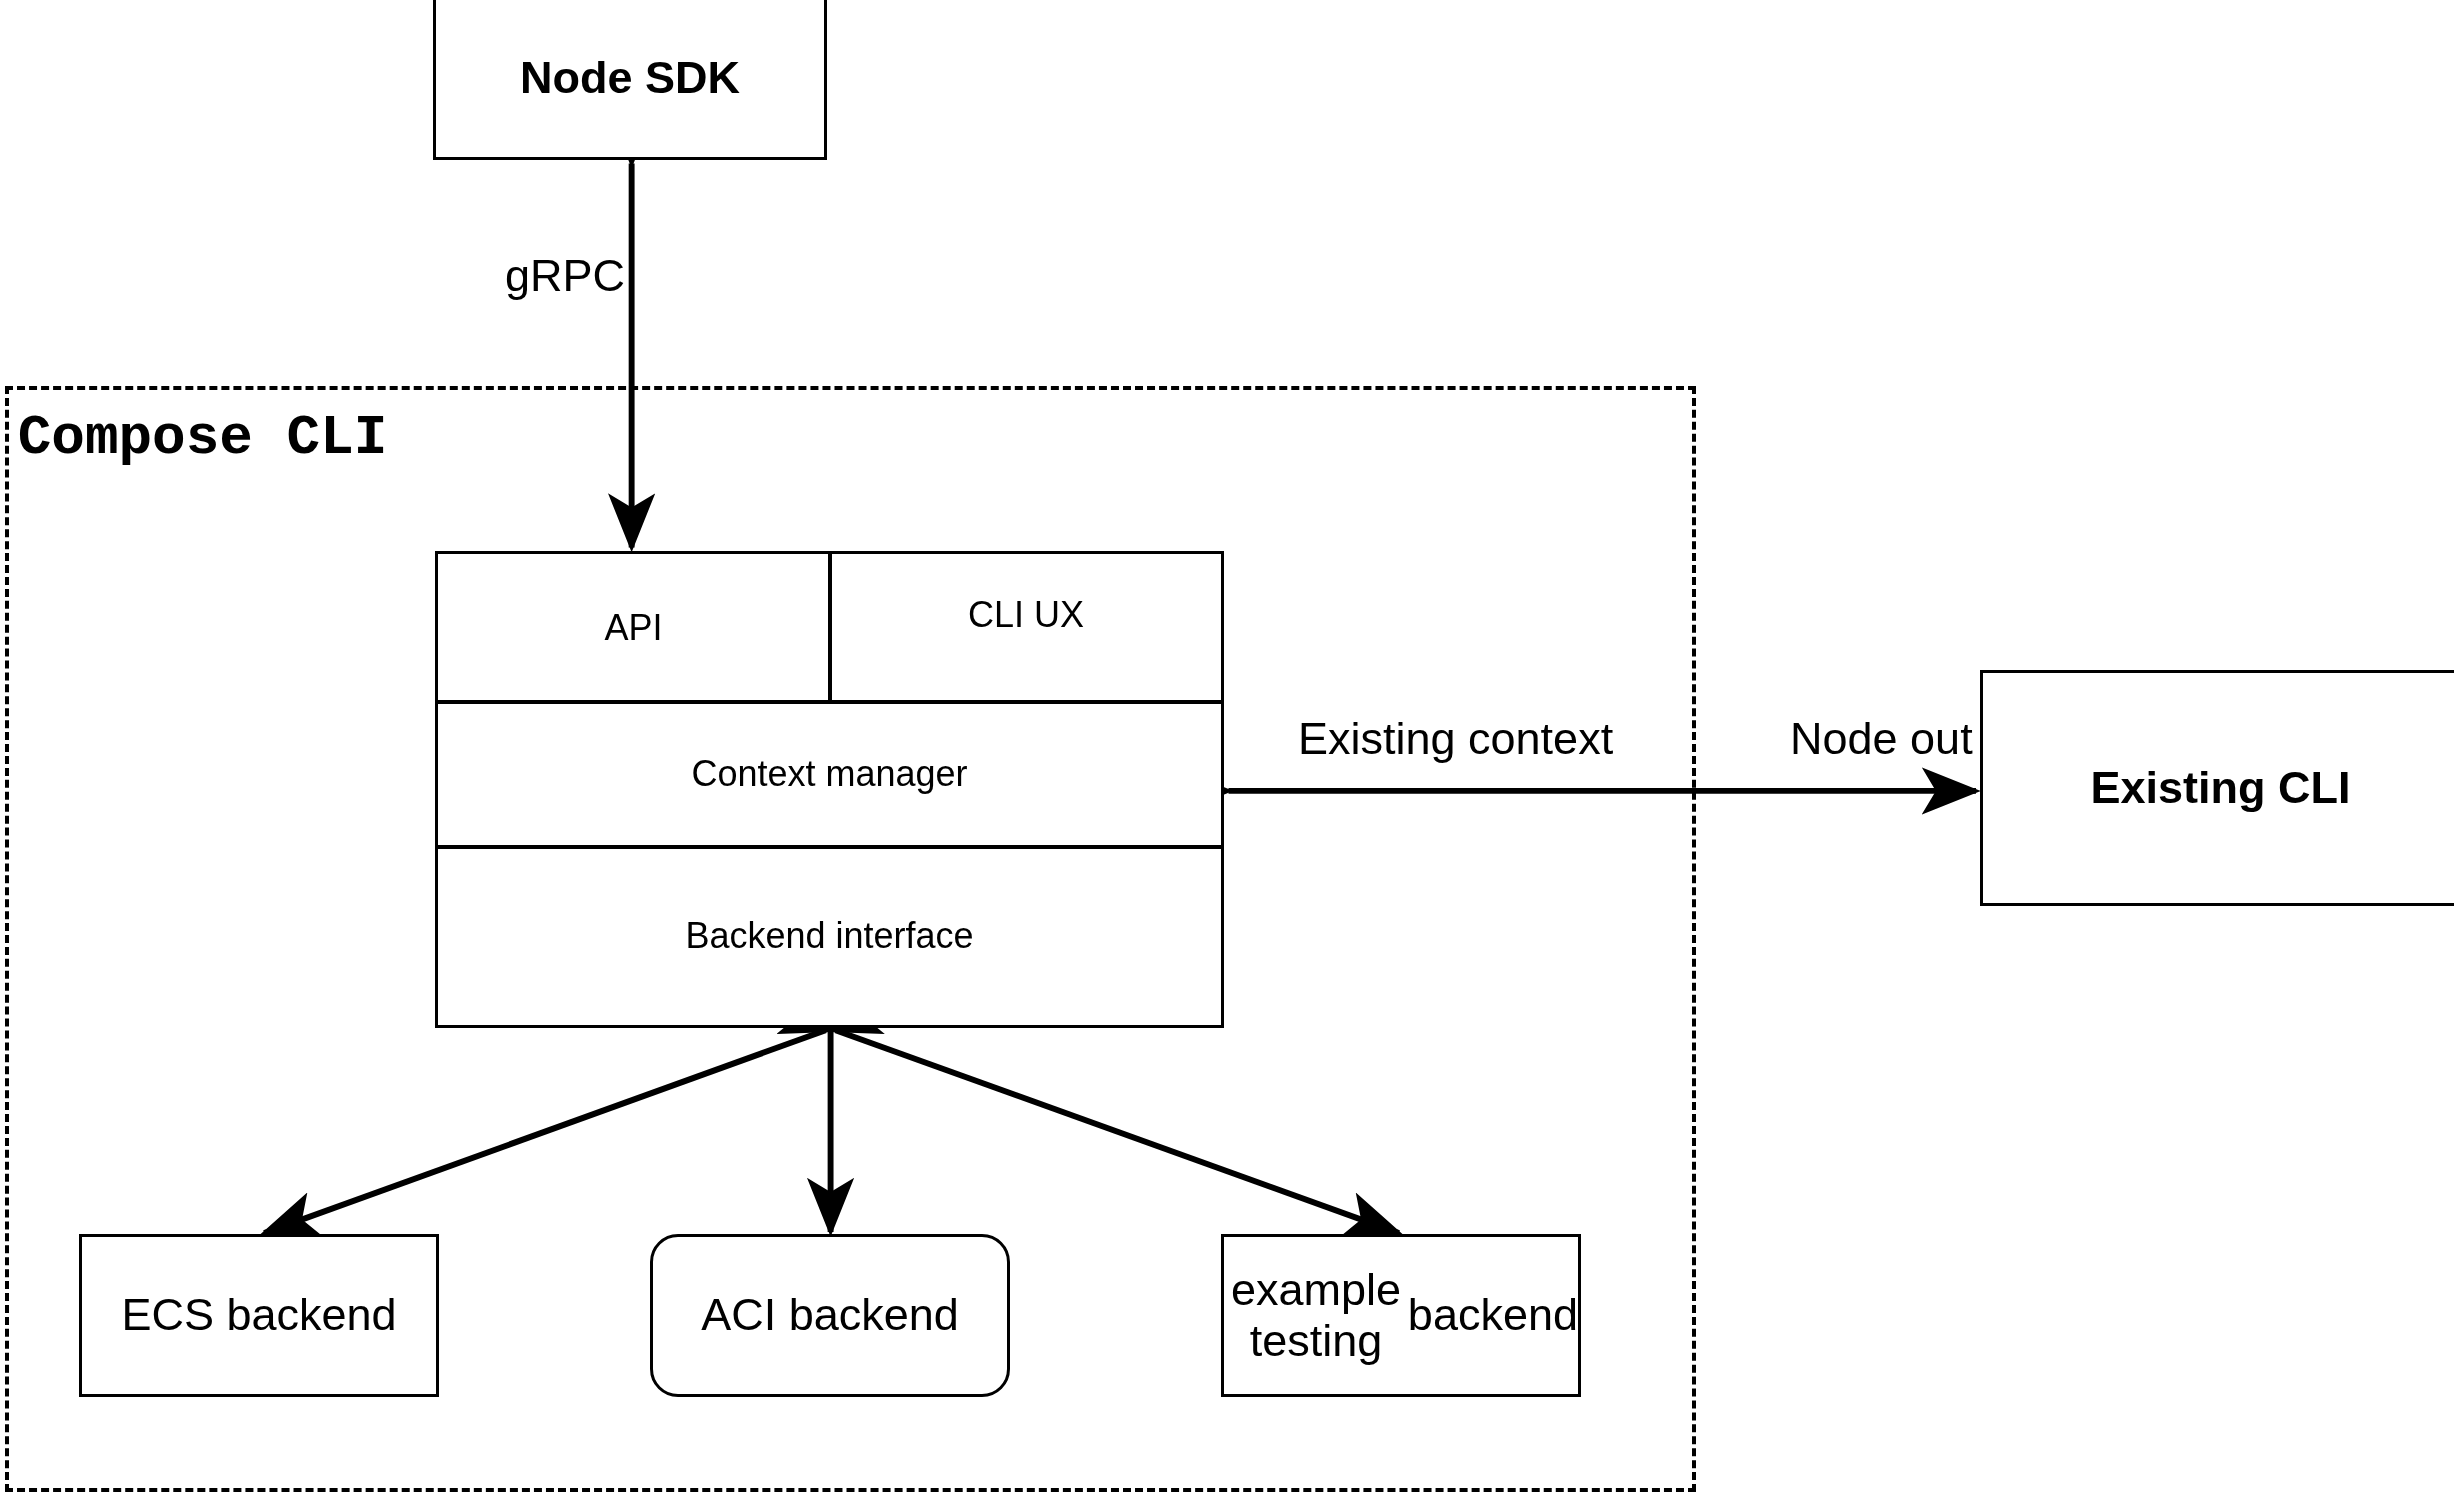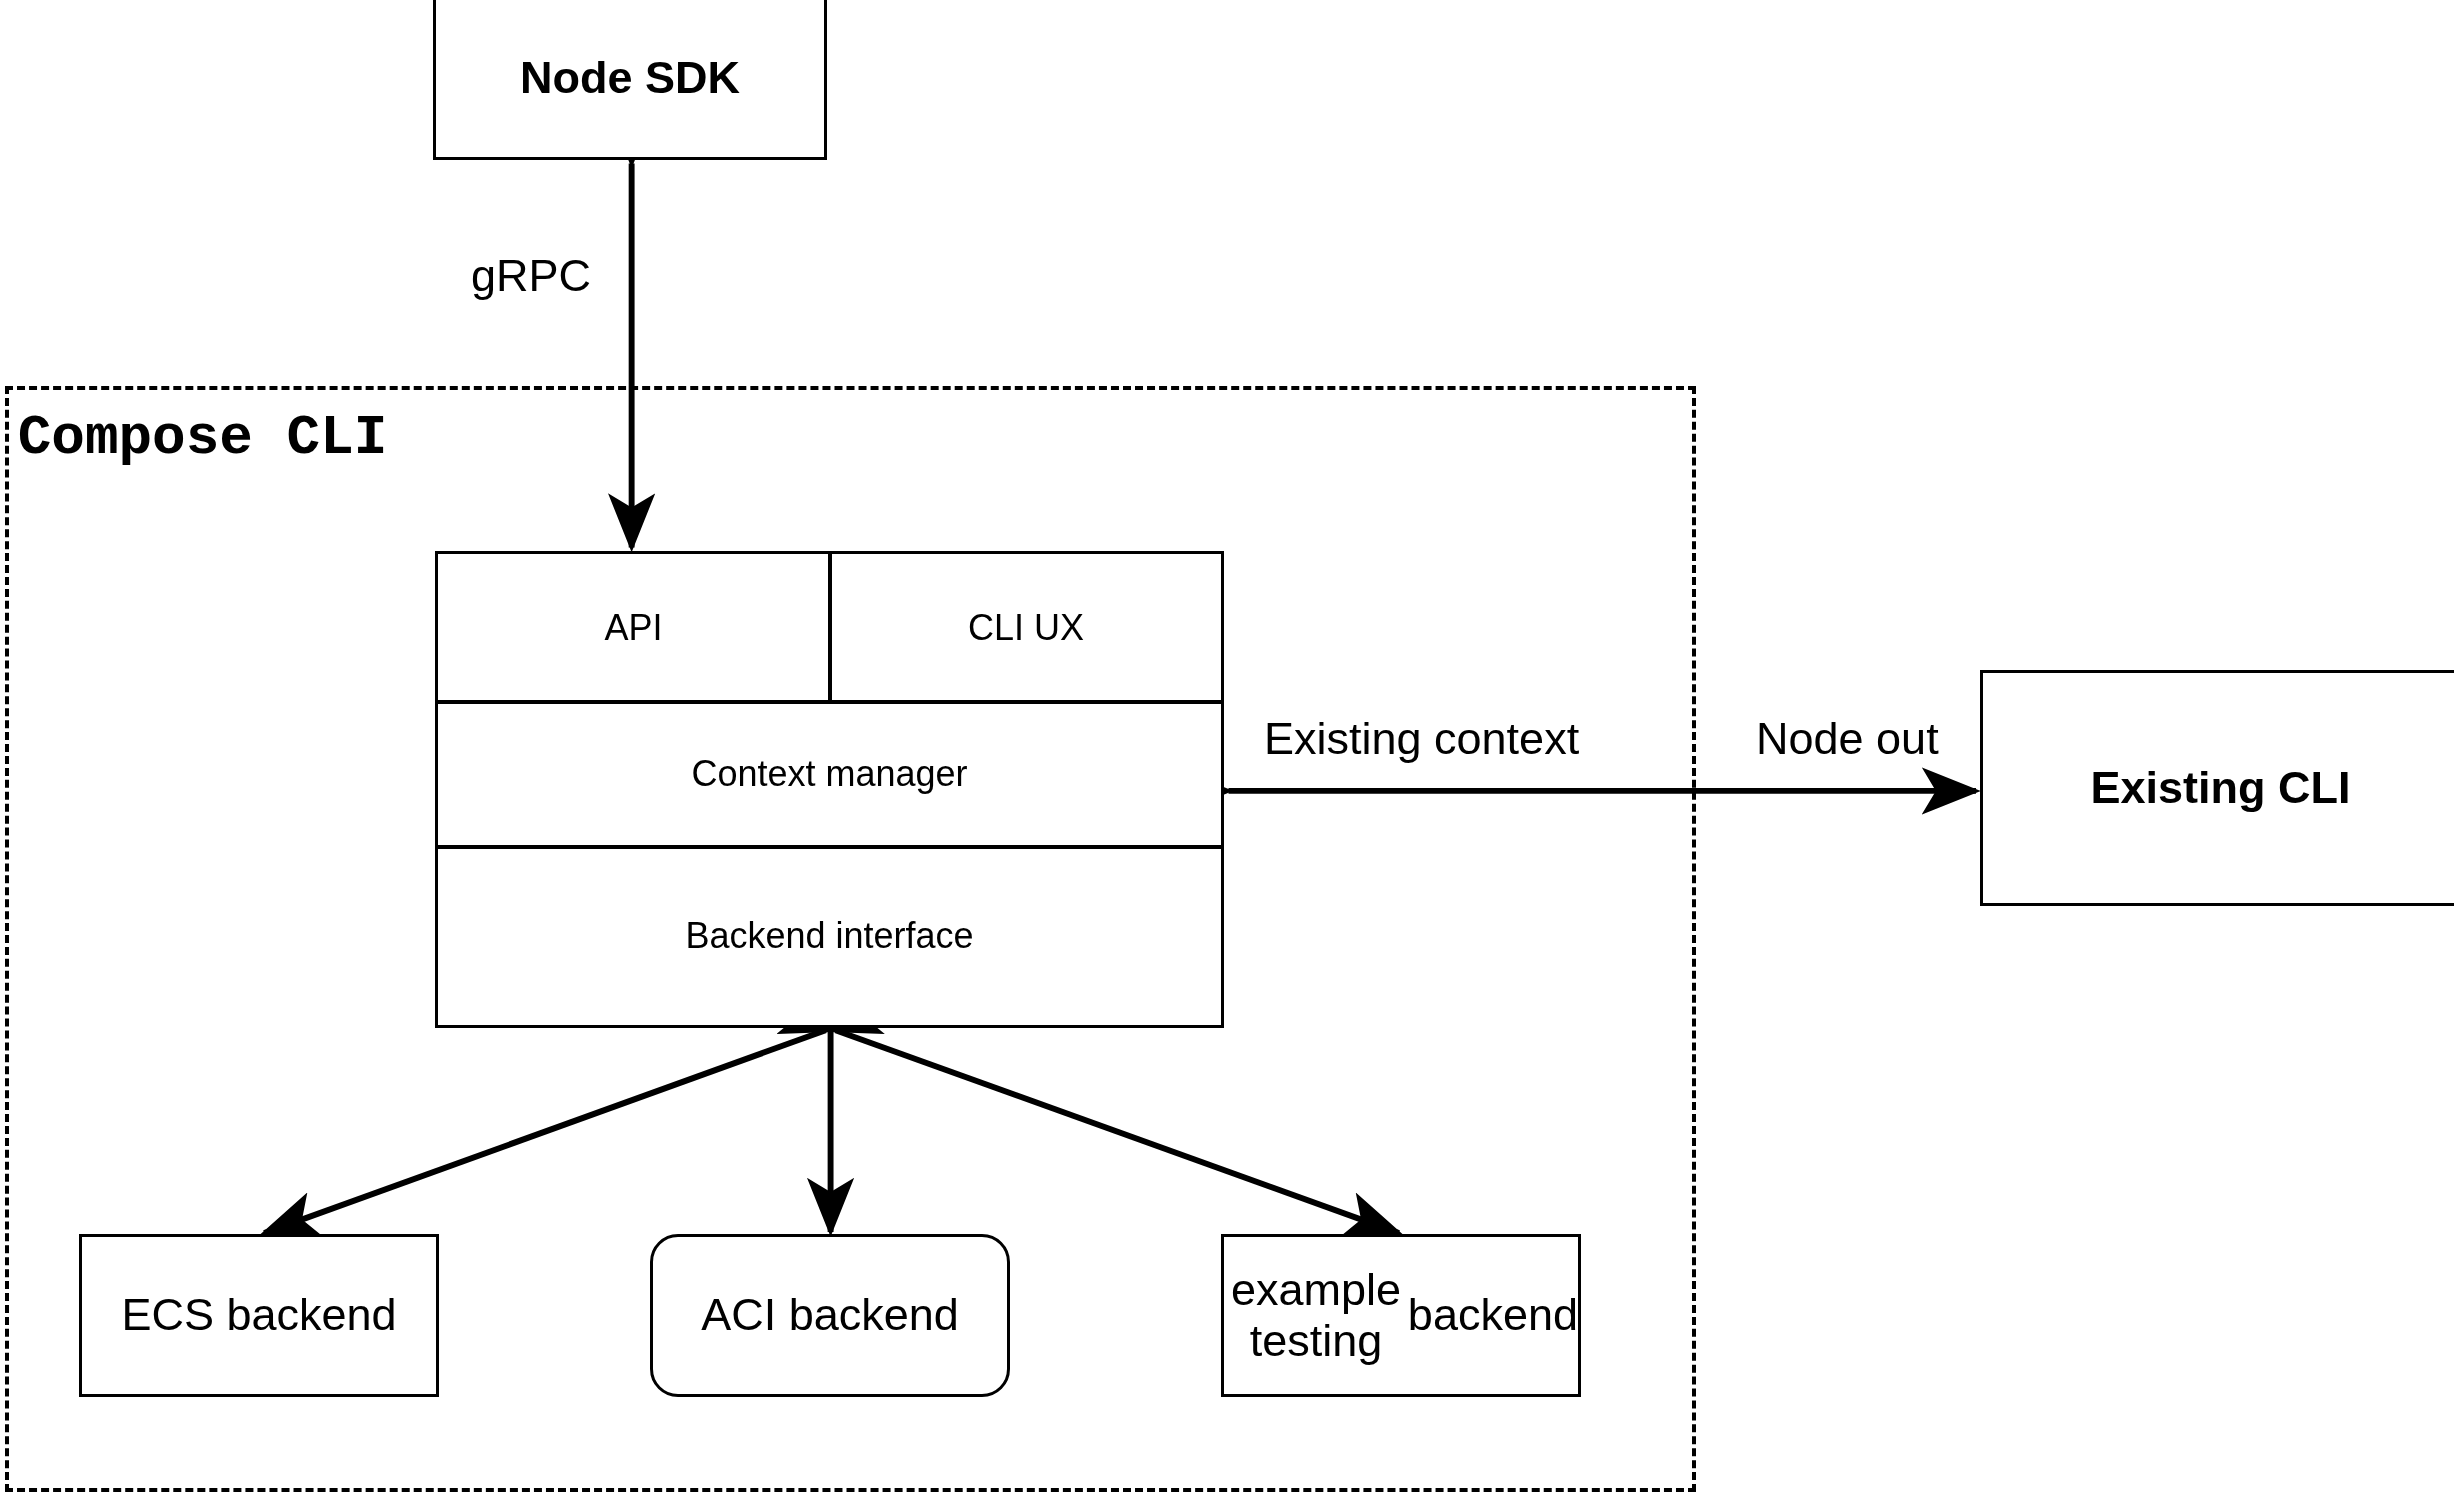--- a/index.html
+++ b/index.html
@@ -76,20 +76,21 @@
     font-weight: 700;
     white-space: nowrap;
     font-family: Liberation Mono, monospace;
   }
   .edge-label {
     position: absolute;
     color: #000000;
     font-size: 45px;
     font-weight: 400;
     white-space: nowrap;
+    margin-left: 34px;
   }
 </style>
 </head>
 <body>
 
 <div id="canvas">
 
   <div class="group-box" style="left:4.9px; top:386px; width:1691px; height:1106px;"></div>
   <div class="group-label" style="left:17.7px; top:406px;">Compose CLI</div>
 
@@ -115,21 +116,21 @@
 
   <div class="edge-label" style="left:471px; top:250px;">gRPC</div>
 
   <div class="stack-outer" style="left:435px; top:551px; width:789px; height:477px;"></div>
 
   <div class="hline" style="left:435px; top:700px; width:789px; height:3.9px;"></div>
   <div class="hline" style="left:435px; top:845px; width:789px; height:3.9px;"></div>
   <div class="vline" style="left:828px; top:551px; width:3.9px; height:150px;"></div>
 
   <div class="cell" style="left:439px; top:555px; width:389px; height:146px;">API</div>
-  <div class="cell" style="left:832px; top:555px; width:388px; height:146px;">CLI UX</div>
+  <div class="cell" style="left:832px; top:542px; width:388px; height:146px;">CLI UX</div>
   <div class="cell" style="left:439px; top:704px; width:781px; height:141px;border-radius:23px;">Context manager</div>
   <div class="cell" style="left:439px; top:849px; width:781px; height:174px;">Backend interface</div>
 
   <div class="edge-label" style="left:1264px; top:713px;">Existing context</div>
   <div class="edge-label" style="left:1756px; top:713px;">Node out</div>
 
   <div class="node-box bold" style="left:1980px; top:670px; width:481px; height:236px;">Existing CLI</div>
 
   <div class="node-box" style="left:79px; top:1234px; width:360px; height:163px;">ECS backend</div>
 

